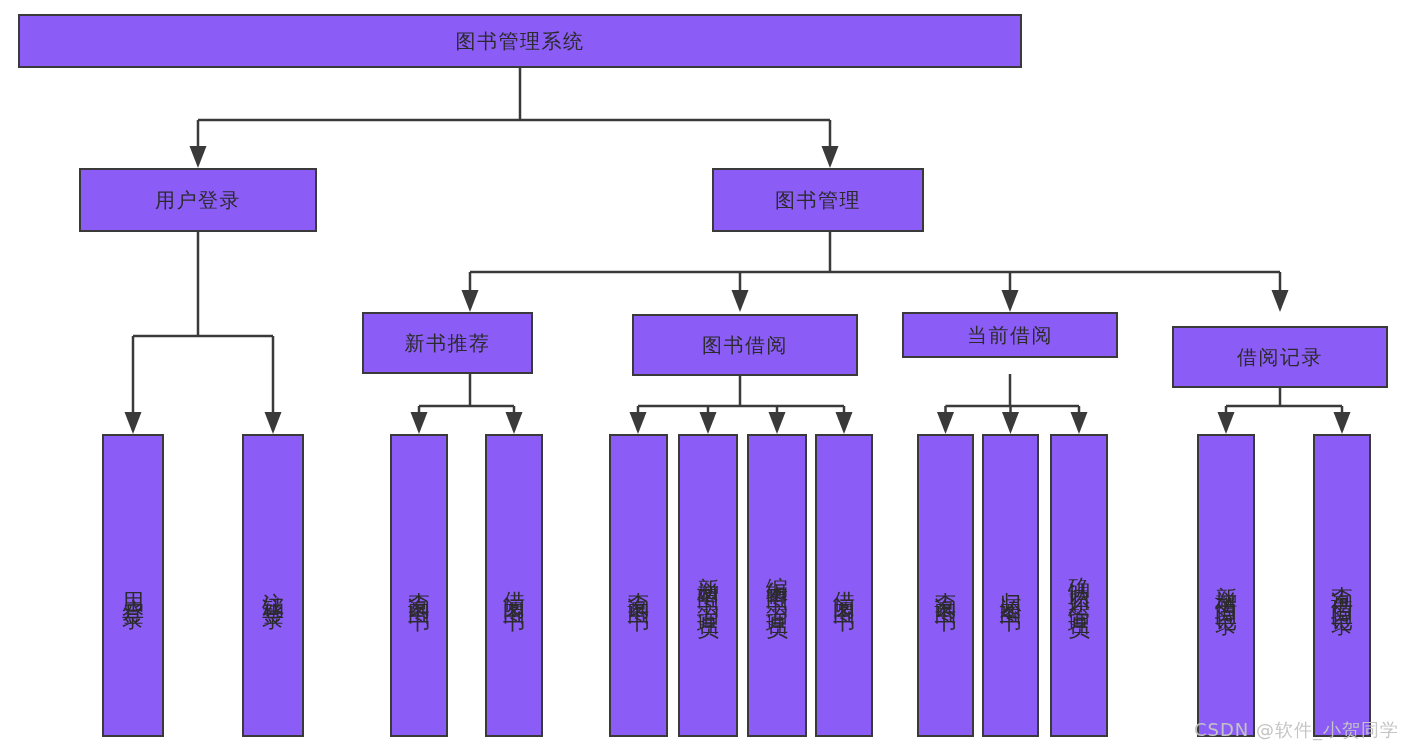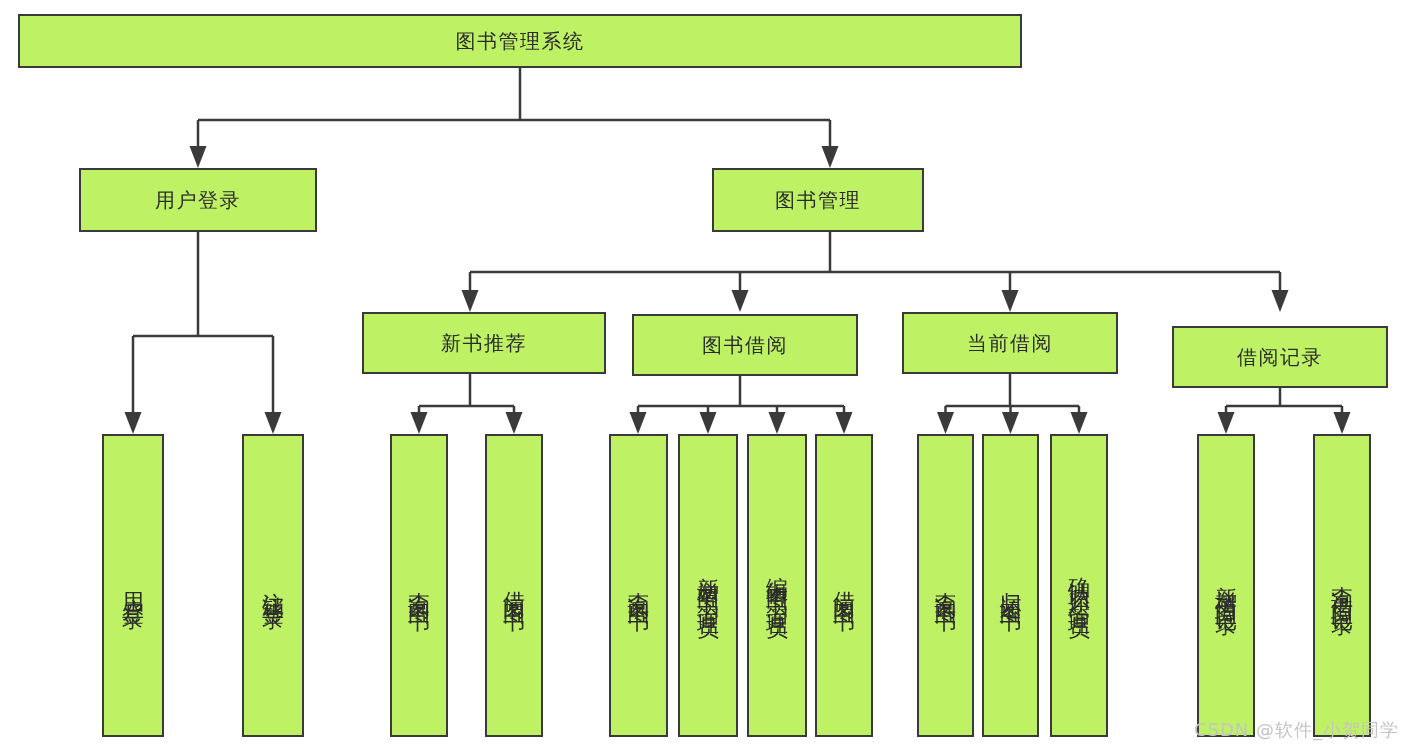--- a/index.html
+++ b/index.html
@@ -19,21 +19,21 @@
   }
   #connector-layer{
     position:absolute;left:0;top:0;width:1405px;height:747px;
     z-index:1;pointer-events:none;
   }
   #connector-layer .spine{stroke:var(--line);stroke-width:2.5;fill:none;}
   #connector-layer .arrow-shaft{stroke:var(--line);stroke-width:2.5;}
   #connector-layer .arrow-head{fill:var(--line);stroke:none;}
   .node{
     position:absolute;box-sizing:border-box;
-    background:#bef264;border:2.5px solid var(--box-border);
+    background:#8b5cf6;border:2.5px solid var(--box-border);
     display:flex;align-items:center;justify-content:center;
     z-index:2;
     text-align:right;
   }
   .h-node .lbl{
     font-size:20px;letter-spacing:1.5px;line-height:1;
     white-space:nowrap;
   }
   .v-node .lbl{
     writing-mode:vertical-rl;
@@ -108,27 +108,27 @@
   <span class="lbl">图书管理系统</span>
 </div>
 
 <div class="node h-node" style="left:79px;top:168px;width:238px;height:64px;">
   <span class="lbl">用户登录</span>
 </div>
 <div class="node h-node" style="left:712px;top:168px;width:212px;height:64px;">
   <span class="lbl">图书管理</span>
 </div>
 
-<div class="node h-node" style="left:362px;top:312px;width:244px;height:62px;">
+<div class="node h-node" style="left:362px;top:312px;width:171px;height:62px;">
   <span class="lbl">新书推荐</span>
 </div>
 <div class="node h-node" style="left:632px;top:314px;width:226px;height:62px;">
   <span class="lbl">图书借阅</span>
 </div>
-<div class="node h-node" style="left:902px;top:312px;width:216px;height:62px;">
+<div class="node h-node" style="left:902px;top:312px;width:216px;height:46px;">
   <span class="lbl">当前借阅</span>
 </div>
 <div class="node h-node" style="left:1172px;top:312px;width:216px;height:62px;margin-top:14px;">
   <span class="lbl">借阅记录</span>
 </div>
 
 <div class="node v-node" style="left:102px;top:434px;width:62px;height:303px;">
   <span class="lbl">用户登录</span>
 </div>
 <div class="node v-node" style="left:242px;top:434px;width:62px;height:303px;">

